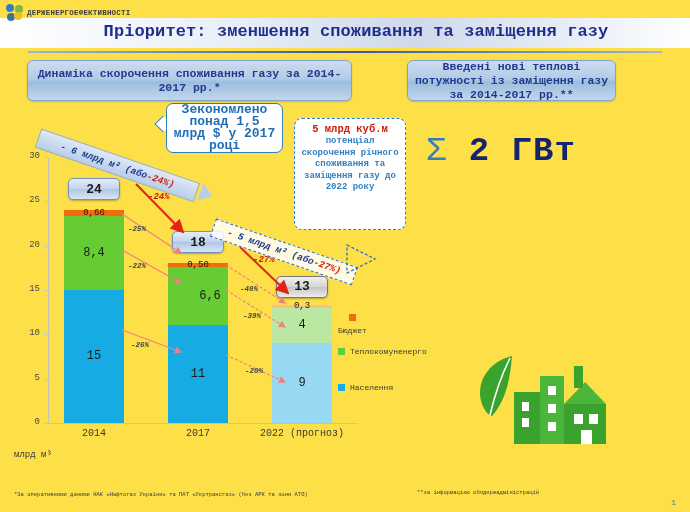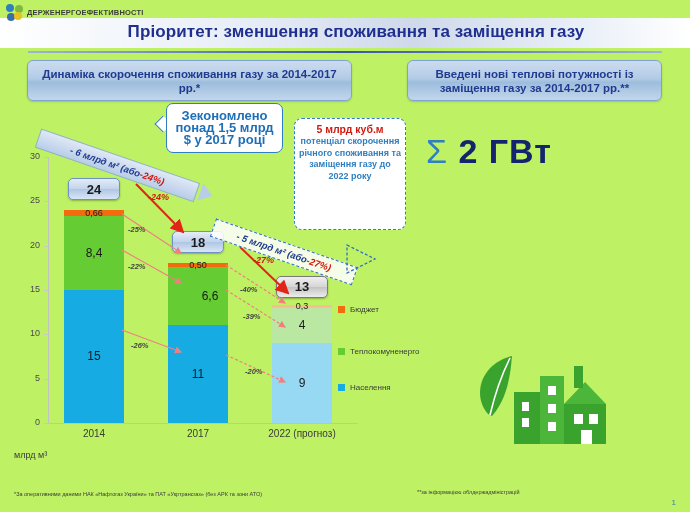--- a/index.html
+++ b/index.html
@@ -4,21 +4,22 @@
 <style>
   * { box-sizing: border-box; margin: 0; padding: 0; }
   html, body {
     width: 690px; height: 512px;
     font-family: "Liberation Sans", sans-serif;
     overflow: hidden;
   }
   #slide {
     position: relative;
     width: 690px; height: 512px;
-    background: #bef264;
+    background: #fde047;
+    font-family: Liberation Mono, monospace;
   }
 
   
   .logo-wrap {
     position: absolute; left: 6px; top: 4px;
     display: flex; align-items: center; gap: 4px;
   }
   .logo-mark { width: 17px; height: 17px; position: relative; }
   .logo-mark .q { position: absolute; width: 8px; height: 8px; border-radius: 50%; }
   .logo-mark .q1 { left: 0; top: 0; background: #2f7fc1; }
@@ -50,21 +51,21 @@
     border: 1px solid #7fa3cf;
     border-radius: 6px;
     background: linear-gradient(to bottom, #ccdcef 0%, #b3cbe6 45%, #9dbddd 55%, #c3d6ec 100%);
     color: #1f3a8f; font-weight: bold; font-size: 11.5px;
     text-align: center; line-height: 14px;
     display: flex; align-items: center; justify-content: center;
     box-shadow: 0 1px 2px rgba(0,0,0,.18);
     padding: 0 6px;
   }
   #cap-left  { left: 27px;  top: 60px; width: 325px; height: 41px; }
-  #cap-right { left: 407px; top: 60px; width: 255px; height: 41px; }
+  #cap-right { left: 407px; top: 60px; width: 209px; height: 41px; }
 
   
   #chart-area { position: absolute; left: 0; top: 105px; width: 420px; height: 360px; }
 
   .y-label {
     position: absolute; width: 26px; text-align: right;
     font-size: 9px; color: #4a4a4a;
   }
   .grid-tick {
     position: absolute; left: 44px; width: 5px; height: 1px; background: #c8c8c8;
@@ -253,21 +254,21 @@
         </div>
         <div class="total-box total-grey" style="left: 276px; top: 170.733px;">13</div>
       </div>
     <div id="x-labels">
         <div class="x-label" style="left: 46px; width: 96px;">2014</div>
         <div class="x-label" style="left: 150px; width: 96px;">2017</div>
         <div class="x-label" style="left: 254px; width: 96px;">2022 (прогноз)</div>
       </div>
     <div class="unit-label">млрд м³</div>
     <div id="legend">
-        <div class="legend-row" style="left: 338px; top: 200px;">
+        <div class="legend-row" style="left: 338px; top: 209px; flex-direction: column;">
           <span class="legend-swatch" style="background: rgb(242, 107, 15);"></span>
           <span>Бюджет</span>
         </div>
         <div class="legend-row" style="left: 338px; top: 242px;">
           <span class="legend-swatch" style="background: rgb(102, 204, 51);"></span>
           <span>Теплокомуненерго</span>
         </div>
         <div class="legend-row" style="left: 338px; top: 278px;">
           <span class="legend-swatch" style="background: rgb(23, 171, 227);"></span>
           <span>Населення</span>

